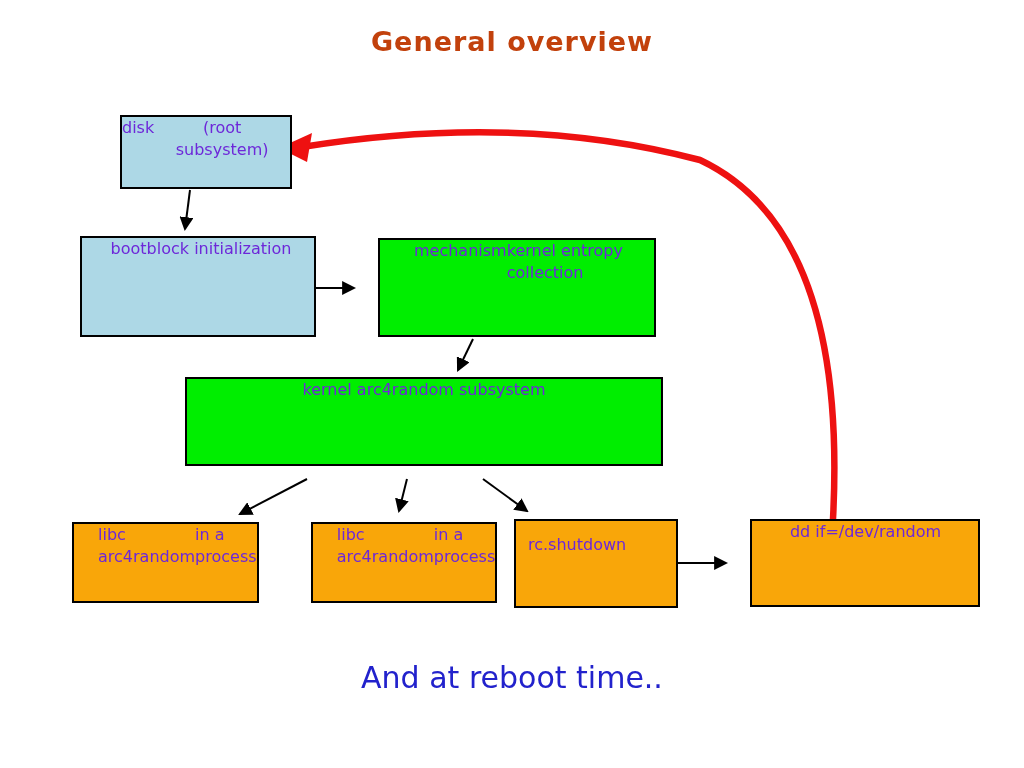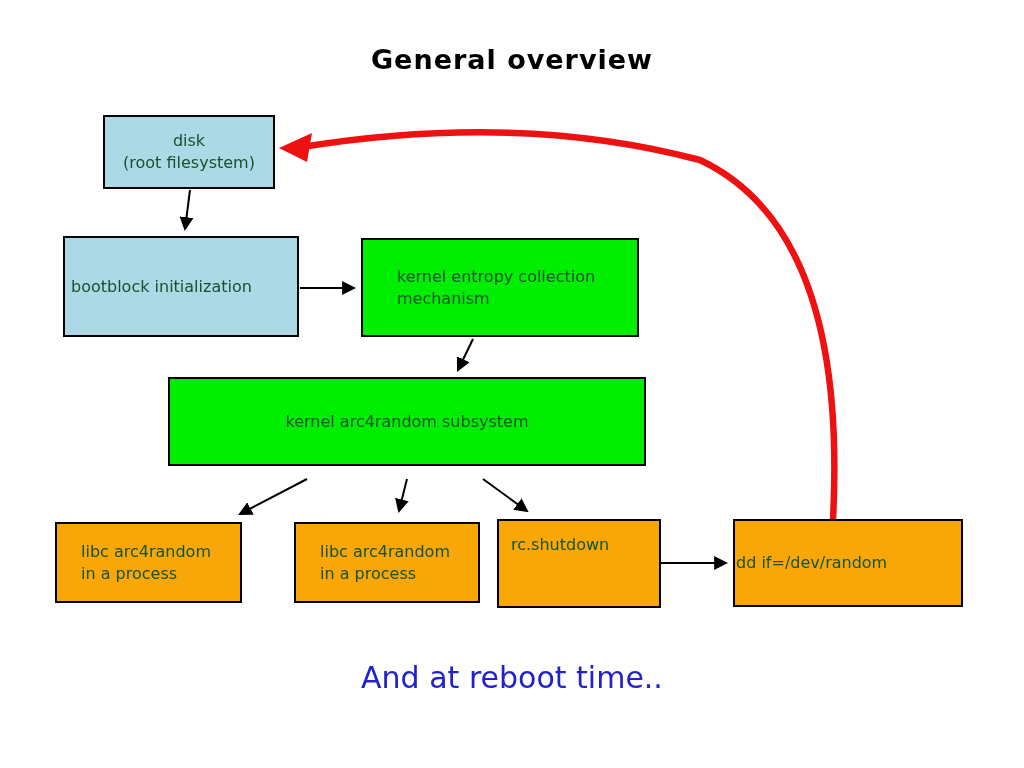--- a/index.html
+++ b/index.html
@@ -1,25 +1,25 @@
 <!DOCTYPE html>
 <html style="--box_blue: #add8e6; --box_green: #00ee00; --box_orange: #f9a609; --arrow_red: #ee1111; --arrow_black: #000000; --caption_blue: #2222cc;"><head>
 <meta charset="utf-8">
 <style>
   html,body{margin:0;padding:0;background:#ffffff;}
   .stage{position:relative;width:1024px;height:768px;background:#ffffff;overflow:hidden;
          font-family:"DejaVu Sans", sans-serif;}
-  .title{position:absolute;left:0;top:44px;width:1024px;text-align:center;
-         font-size:27px;font-weight:bold;color:#000000;letter-spacing:1px;}
+  .title{position:absolute;left:0;top:26px;width:1024px;text-align:center;
+         font-size:27px;font-weight:bold;color:#c2410c;letter-spacing:1px;}
   .caption{position:absolute;left:0;top:660px;width:1024px;text-align:center;
          font-size:30px;color:var(--caption_blue);}
   .arrows{position:absolute;left:0;top:0;width:1024px;height:768px;pointer-events:none;}
   .node{position:absolute;border:2px solid #000;box-sizing:border-box;
-        display:flex;flex-direction:column;justify-content:center;
-        font-size:16px;line-height:1.35;color:#14532d;}
+        display:flex;justify-content:center;
+        font-size:16px;line-height:1.35;color:#6d28d9;margin-left:17px;}
   .blue{background:var(--box_blue);}
   .green{background:var(--box_green);}
   .orange{background:var(--box_orange);}
   .disk{left:103px;top:115px;width:172px;height:74px;text-align:center;}
   .bootblock{left:63px;top:236px;width:236px;height:101px;padding-left:6px;}
   .entropy{left:361px;top:238px;width:278px;height:99px;padding-left:34px;}
   .arc4{left:168px;top:377px;width:478px;height:89px;text-align:center;}
   .libc1{left:55px;top:522px;width:187px;height:81px;padding-left:24px;}
   .libc2{left:294px;top:522px;width:186px;height:81px;padding-left:24px;}
   .rcshutdown{left:497px;top:519px;width:164px;height:89px;justify-content:flex-start;padding:13px 0 0 12px;}
@@ -51,30 +51,30 @@
     <path class="black-arrow" marker-end="url(#ah)" d="M407,479 L399,511"></path>
     <path class="black-arrow" marker-end="url(#ah)" d="M483,479 L527,511"></path>
     <path class="black-arrow" marker-end="url(#ah)" d="M661,563 L726,563"></path>
 
     <path class="red-curve" d="M833,519 Q848,230 700,160 Q520,112 302,147"></path>
     <polygon class="red-head" points="279,148 312,133 307,162"></polygon>
   </svg>
 
   <div class="node blue disk">
     <span>disk</span>
-    <span>(root filesystem)</span>
+    <span>(root subsystem)</span>
   </div>
 
   <div class="node blue bootblock">
     <span>bootblock initialization</span>
   </div>
 
   <div class="node green entropy">
+    <span>mechanism</span>
     <span>kernel entropy collection</span>
-    <span>mechanism</span>
   </div>
 
   <div class="node green arc4">
     <span>kernel arc4random subsystem</span>
   </div>
 
   <div class="node orange libc1">
     <span>libc arc4random</span>
     <span>in a process</span>
   </div>

